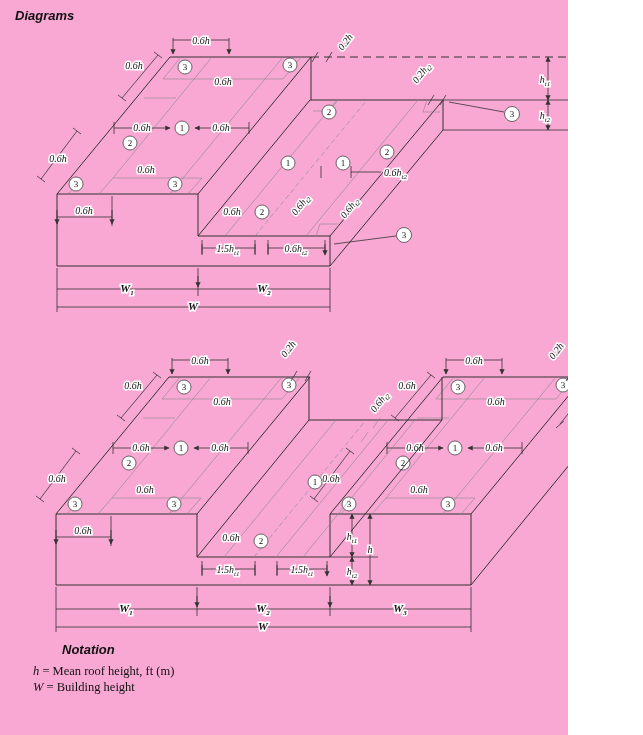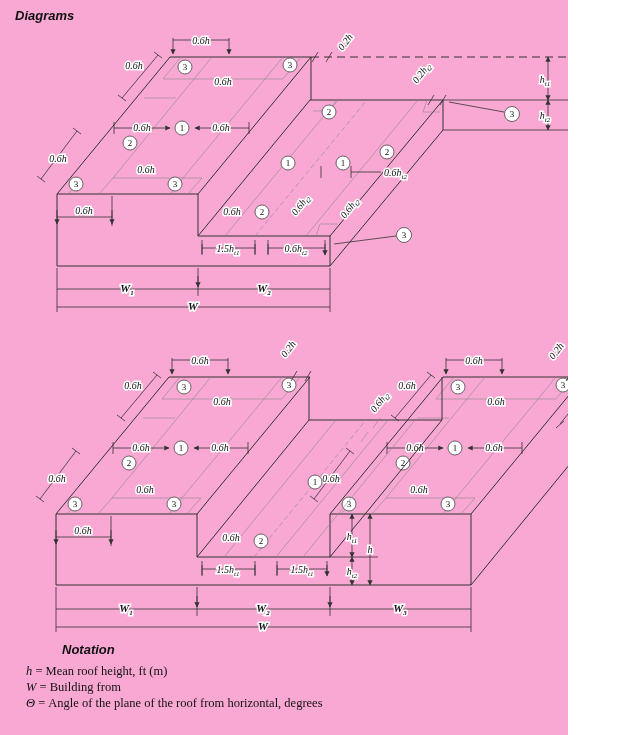--- a/index.html
+++ b/index.html
@@ -1,20 +1,20 @@
 <!DOCTYPE html>
 <html><head>
 <meta charset="utf-8">
 <style>
   html,body{margin:0;padding:0;background:#fff;}
   .page{position:relative;width:568px;height:735px;background:#f9a8d4;font-family:"Liberation Serif",serif;overflow:hidden;}
   .title{position:absolute;left:15px;top:8px;font:italic bold 13px "Liberation Sans",sans-serif;color:#111;}
   .notation{position:absolute;left:15px;top:642px;color:#111;}
   .nhead{font:italic bold 13px "Liberation Sans",sans-serif;margin-bottom:6px;margin-left:47px;}
-  .nitem{font:12.5px "Liberation Serif",serif;margin-left:11px;line-height:16px;}
+  .nitem{font:12.5px "Liberation Serif",serif;margin-left:18px;line-height:16px;}
   .nitem .sym{font-style:italic;}
   svg{position:absolute;left:0;top:0;}
   .ol{stroke:#333;stroke-width:1;fill:none;}
   .tn{stroke:#888;stroke-width:.6;fill:none;}
   .dm{stroke:#333;stroke-width:.8;fill:none;}
   .dash{stroke-dasharray:5 3;}
   .ldash{stroke:#333;stroke-width:1;fill:none;stroke-dasharray:8 5;}
   .lbl{font:italic 10px "Liberation Serif",serif;fill:#111;}
   .buf{paint-order:stroke;stroke:#fff;stroke-width:3px;}
   .ss{font-size:7px;}
@@ -210,16 +210,15 @@
       <text class="wl buf mid" x="126" y="612"><tspan>W</tspan><tspan class="ss" dy="2.5">1</tspan></text>
       <text class="wl buf mid" x="263" y="612"><tspan>W</tspan><tspan class="ss" dy="2.5">2</tspan></text>
       <text class="wl buf mid" x="400" y="612"><tspan>W</tspan><tspan class="ss" dy="2.5">3</tspan></text>
       <text class="wl buf mid" x="263" y="630">W</text>
     </g>
   </svg>
 
   <div class="notation">
     <div class="nhead">Notation</div>
     <div class="nitem"><span class="sym">h</span> <span>= Mean roof height, ft (m)</span></div>
-    <div class="nitem"><span class="sym">W</span> <span>= Building from</span></div>
-    <div class="nitem"><span class="sym">Θ</span> <span>= Angle of the plane of the roof from horizontal, degrees</span></div>
+    <div class="nitem"><span class="sym">W</span> <span>= Building height</span></div>
   </div>
 </div>
 
 </body></html>

